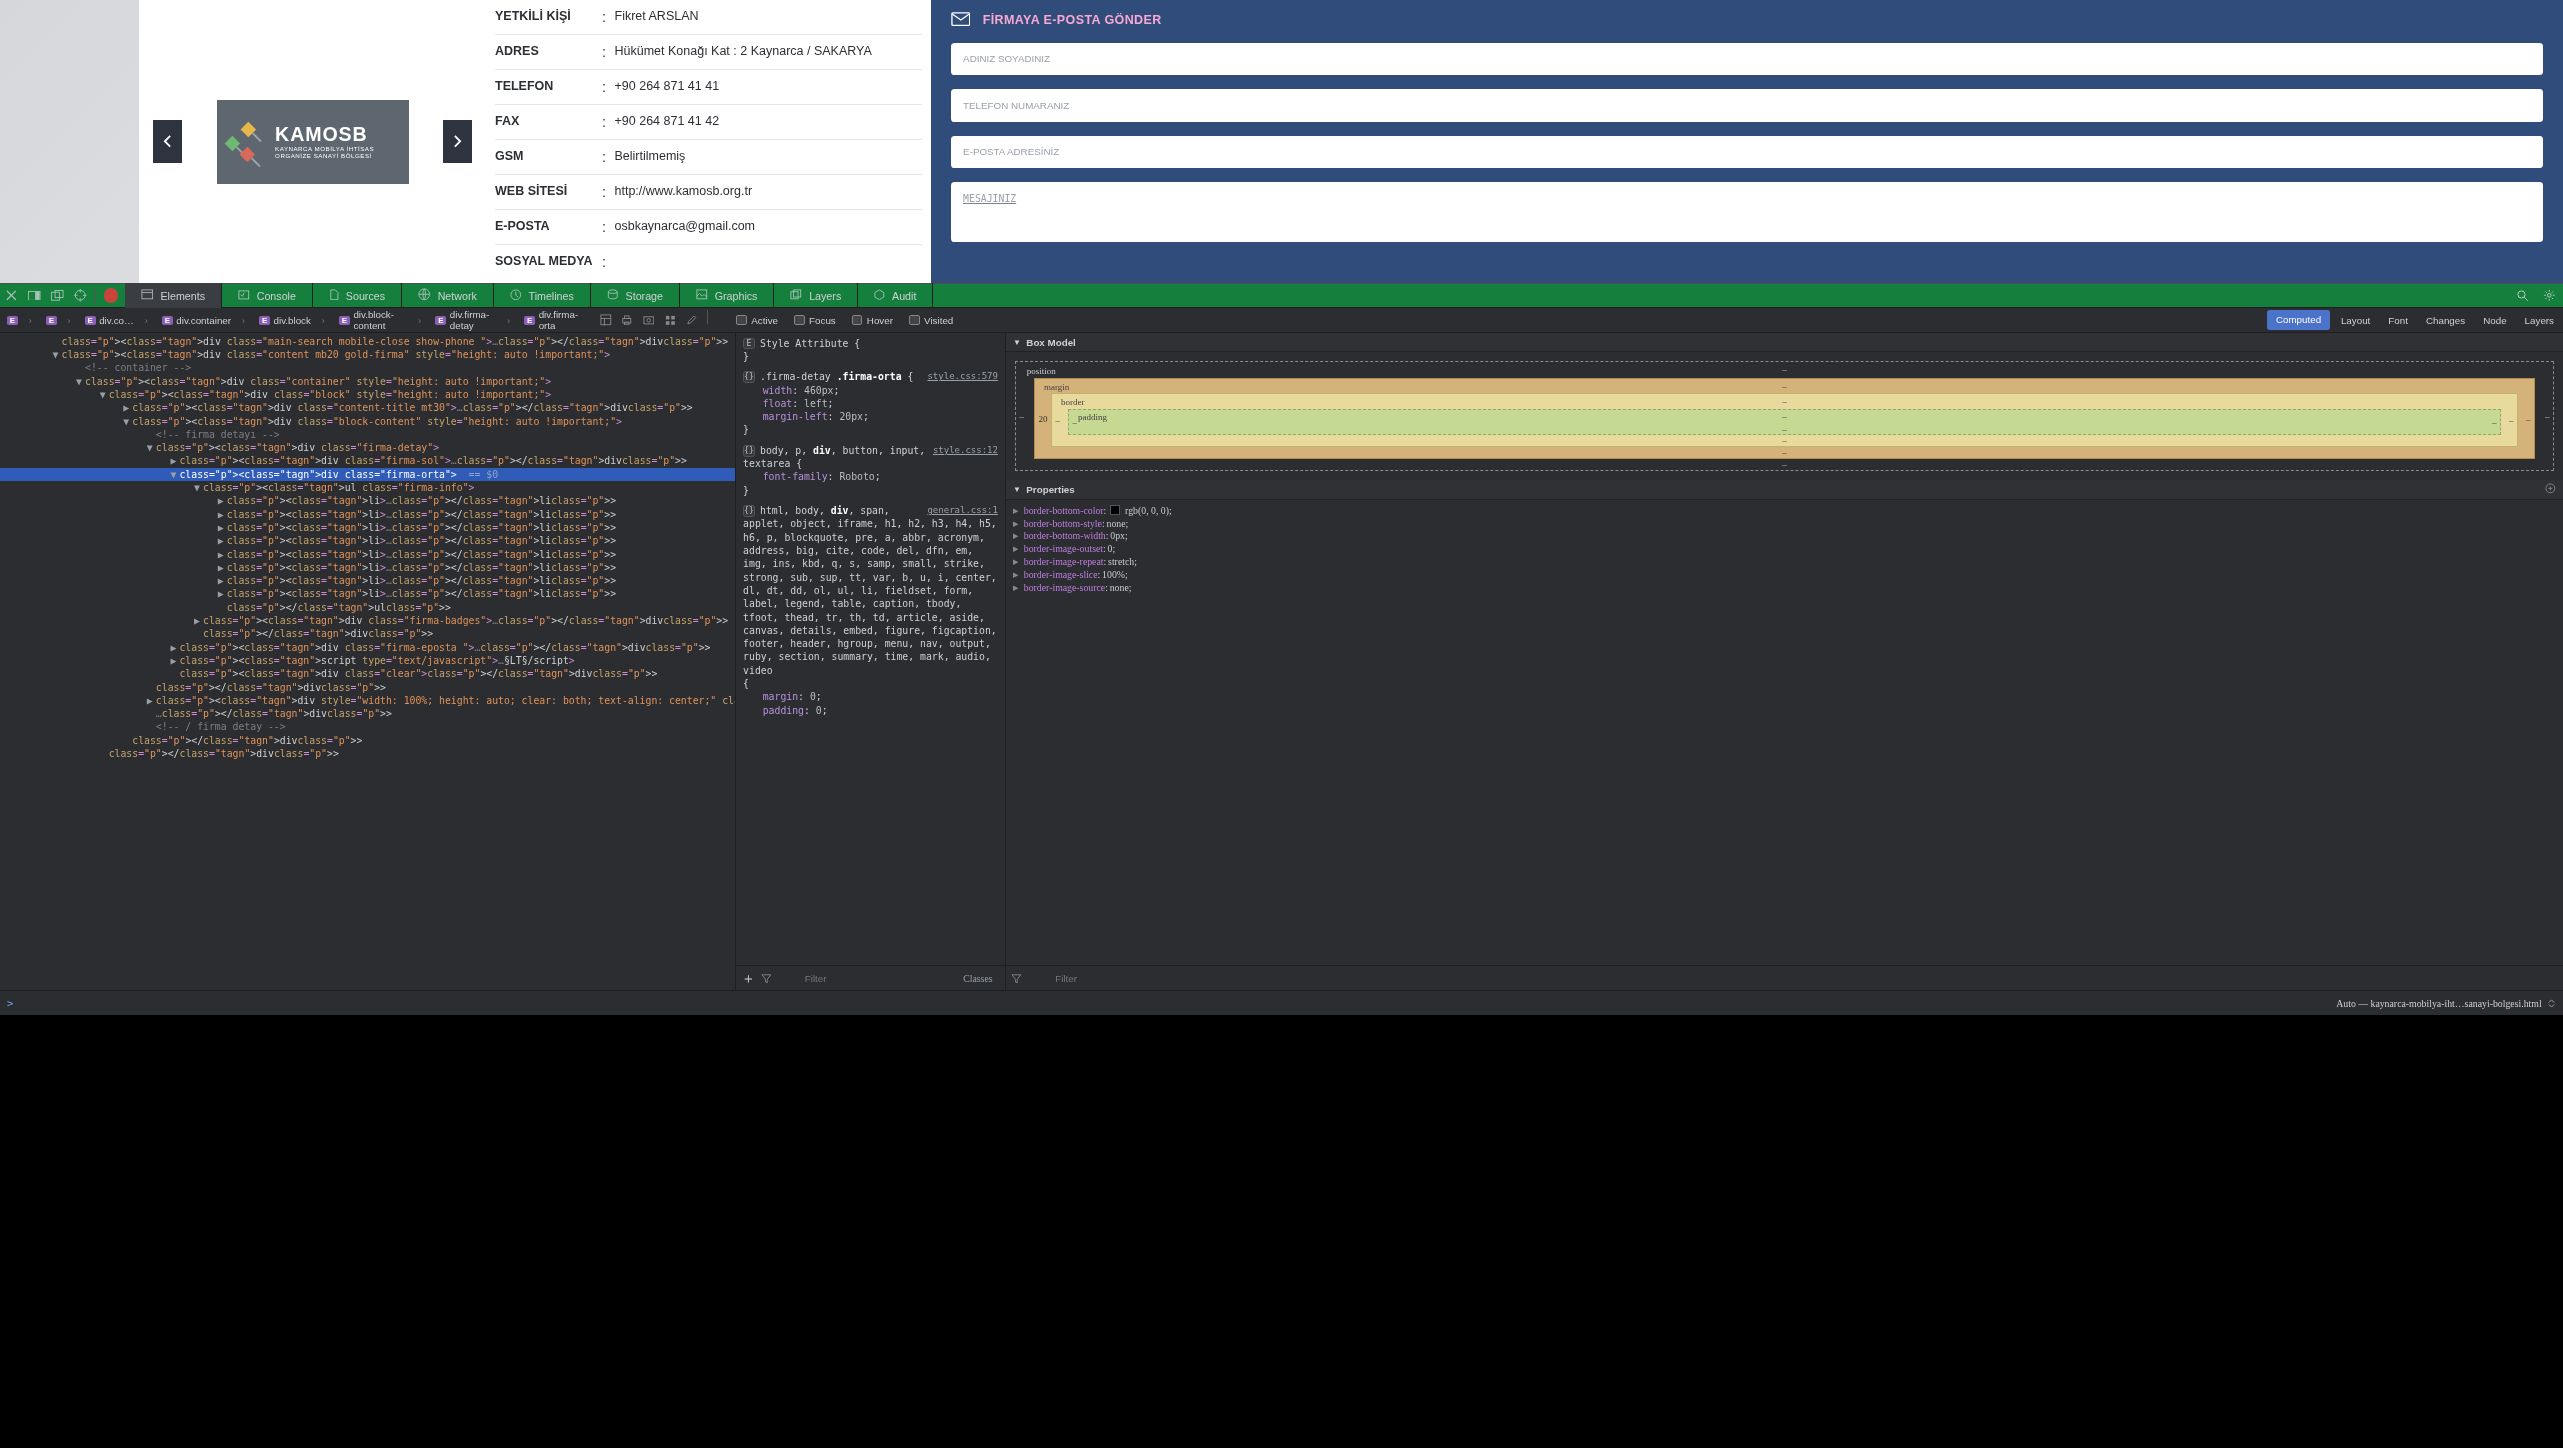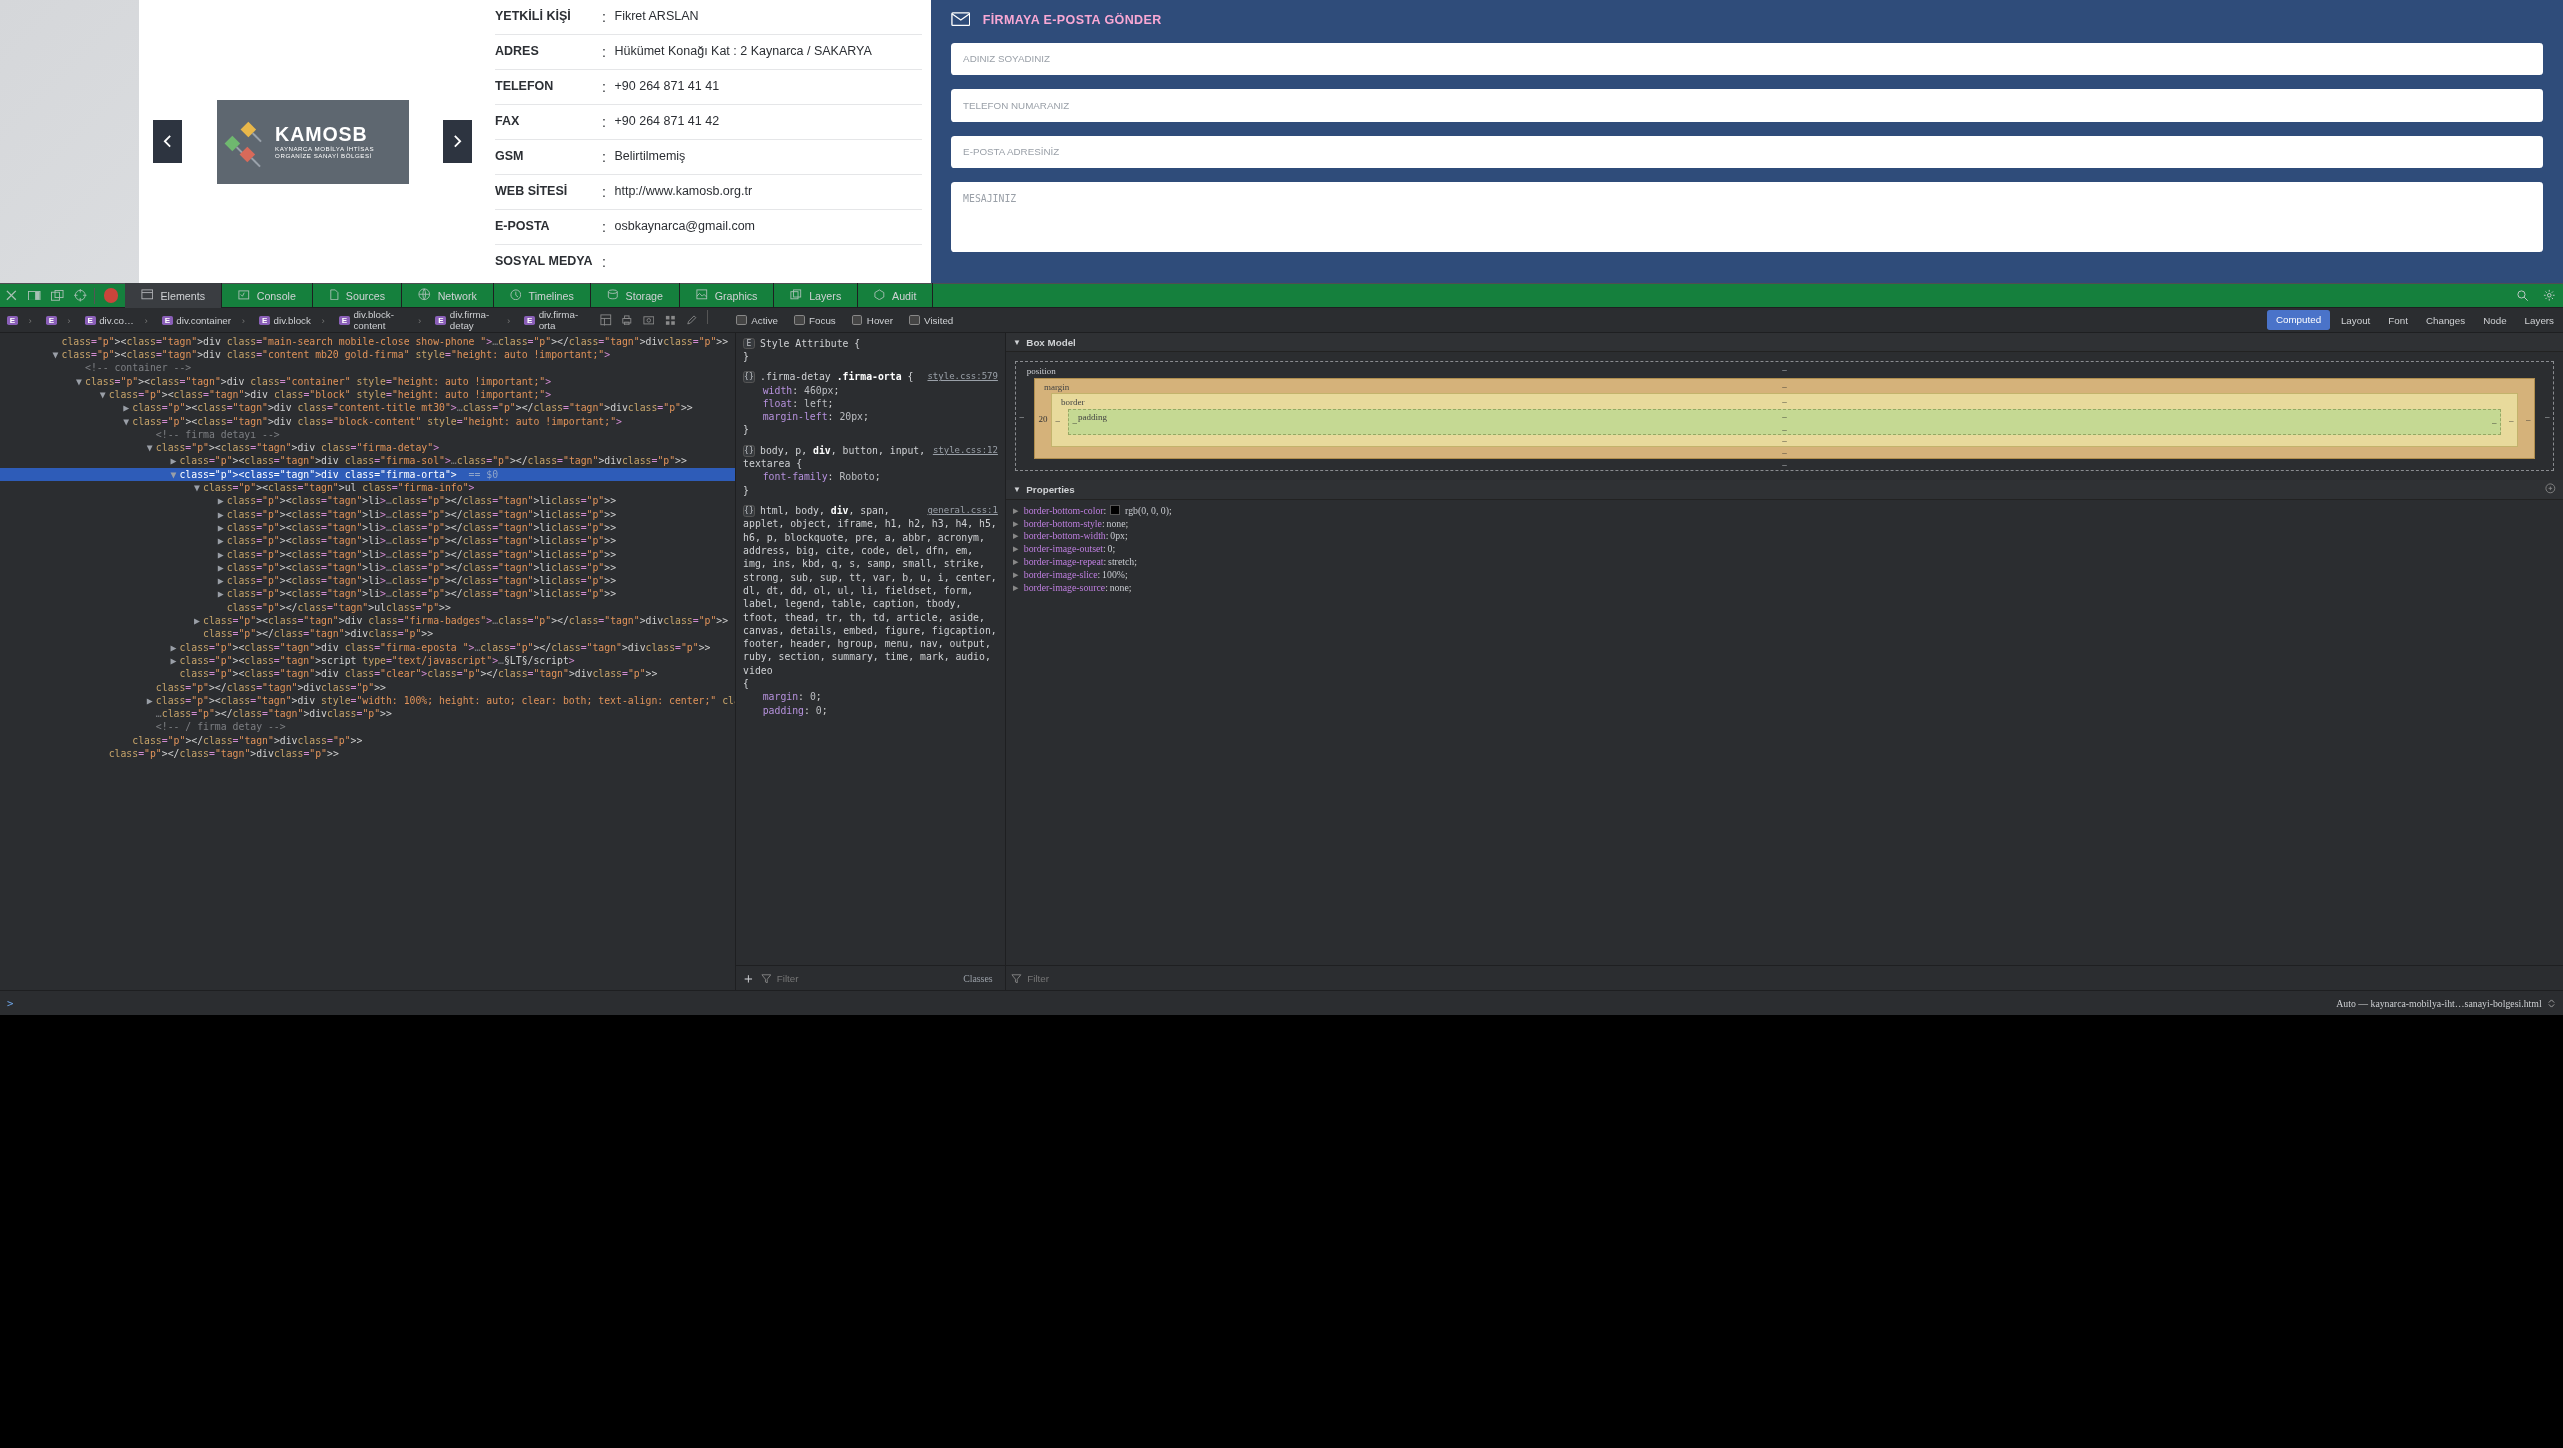--- a/index.html
+++ b/index.html
@@ -28,21 +28,21 @@
 .info-row{ display:flex; border-bottom:0.9px solid #e5e6e8; padding:9px 0; }
 .info-row:last-child{ border-bottom:none; }
 .info-label{ width:107px; font-weight:700; color:#2c2f34; font-size:12.5px; }
 .info-sep{ width:12.5px; color:#2c2f34; }
 .info-val{ flex:1; color:#2c2f34; font-size:12.5px; }
 
 .firma-eposta{ flex:1; background:#2f4c7a; padding:10.7px 19.6px 16px 19.6px; }
 .ep-head{ display:flex; align-items:center; color:#f9a8d4; font-weight:700; font-size:12.5px; letter-spacing:0.4px; margin:1.8px 0 16px 0; }
 .ep-head svg{ margin-right:12.5px; }
 .ep-in{ width:100%; background:#fff; border:none; border-radius:3.6px; padding:10.7px 12.5px; margin-bottom:14.2px; font-size:9.8px; color:#7e838a; outline:none; }
-.ep-ta{ width:100%; background:#fff; border:none; border-radius:3.6px; padding:10.7px 12.5px; font-size:9.8px; color:#7e838a; outline:none; height:70px; resize:none; }
+.ep-ta{ width:100%; background:#fff; border:none; border-radius:3.6px; padding:10.7px 12.5px; font-size:9.8px; color:#7e838a; outline:none; height:60px; resize:none;text-decoration:underline; }
 .ep-in::placeholder,.ep-ta::placeholder{ color:#9aa0a8; }
 
 
 .dt-toolbar{ height:25px; background:#15803d; border-top:0.9px solid #4d4f52; border-bottom:0.9px solid #1e1f21; display:flex; align-items:center; color:#cfd1d4; font-size:10.7px; }
 .dt-toolbar .ic{ width:23px; height:25px; display:flex; align-items:center; justify-content:center; cursor:pointer; opacity:.8; }
 .dt-toolbar .sep{ width:0.9px; height:16px; background:#555; margin:0 1.8px; }
 .dt-toolbar .warn{ width:14.2px;height:14.2px;border-radius:50%;background:#c9453b;margin:0 7.1px; }
 .dt-tabs{ display:flex; flex:1; }
 .dt-tab{ padding:0 16px; height:25px; display:flex; align-items:center; gap:7.1px; border-right:0.9px solid #1e1f21; cursor:pointer; }
 .dt-tab.active{ background:#3a3d41; }
@@ -115,21 +115,21 @@
 
 .props-list{ padding:3.6px 7.1px; font-family:-apple-system; font-size:9.8px; }
 .prop-row{ display:flex; align-items:center; padding:0.9px 0; }
 .prop-row .tri{ width:10.7px; color:#888; font-size:7.1px; }
 .prop-row .pn2{ color:#bf7fe0; }
 .prop-row .pv2{ color:#c8cbd0; margin-left:1.8px; }
 .prop-row .sw{ width:9.8px; height:9.8px; background:#000; border:0.9px solid #555; margin:0 3.6px; }
 
 
 .mid-foot,.right-foot{ height:25px; border-top:0.9px solid #1e1f21; display:flex; align-items:center; padding:0 5.3px; gap:5.3px; font-family:-apple-system; font-size:9.8px; color:#9aa0a8; }
-.filt-in{ flex:1; background:transparent; border:none; color:#cfd1d4; outline:none; font-size:9.8px; }
+.filt-in{ flex:1; background:transparent; border:none; color:#cfd1d4; outline:none; font-size:9.8px;margin-left:28px; }
 .classes-btn{ padding:1.8px 7.1px; border-radius:2.7px; cursor:pointer; }
 
 
 .console-strip{ height:25px; background:#2b2d30; border-top:0.9px solid #1e1f21; display:flex; align-items:center; padding:0 7.1px; color:#6fa5e8; font-family:Menlo,monospace; font-size:10.7px; justify-content:space-between; }
 .console-strip .autofile{ color:#cfd1d4; font-size:9.8px; font-family:-apple-system; display:flex; align-items:center; gap:5.3px; }
 
 .ico-svg{ display:block; }
 </style>
 </head>
 <body>

